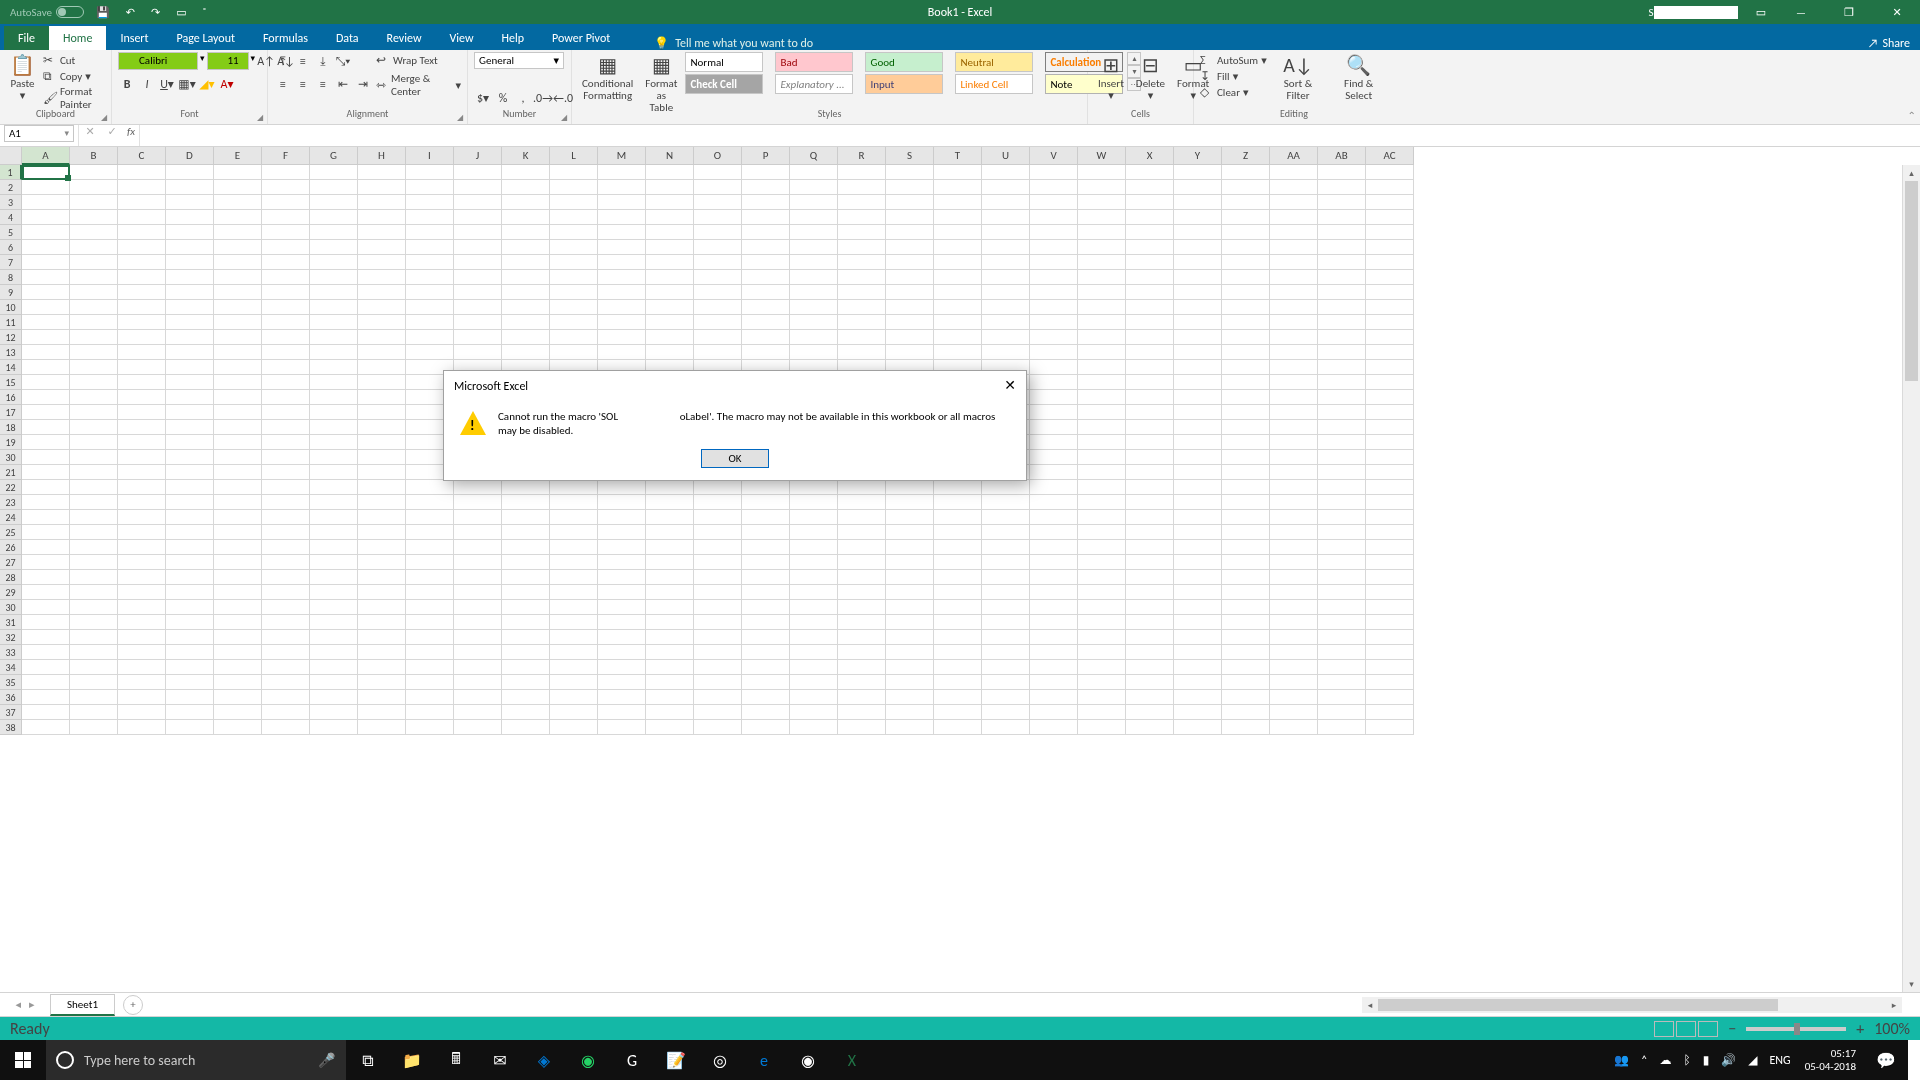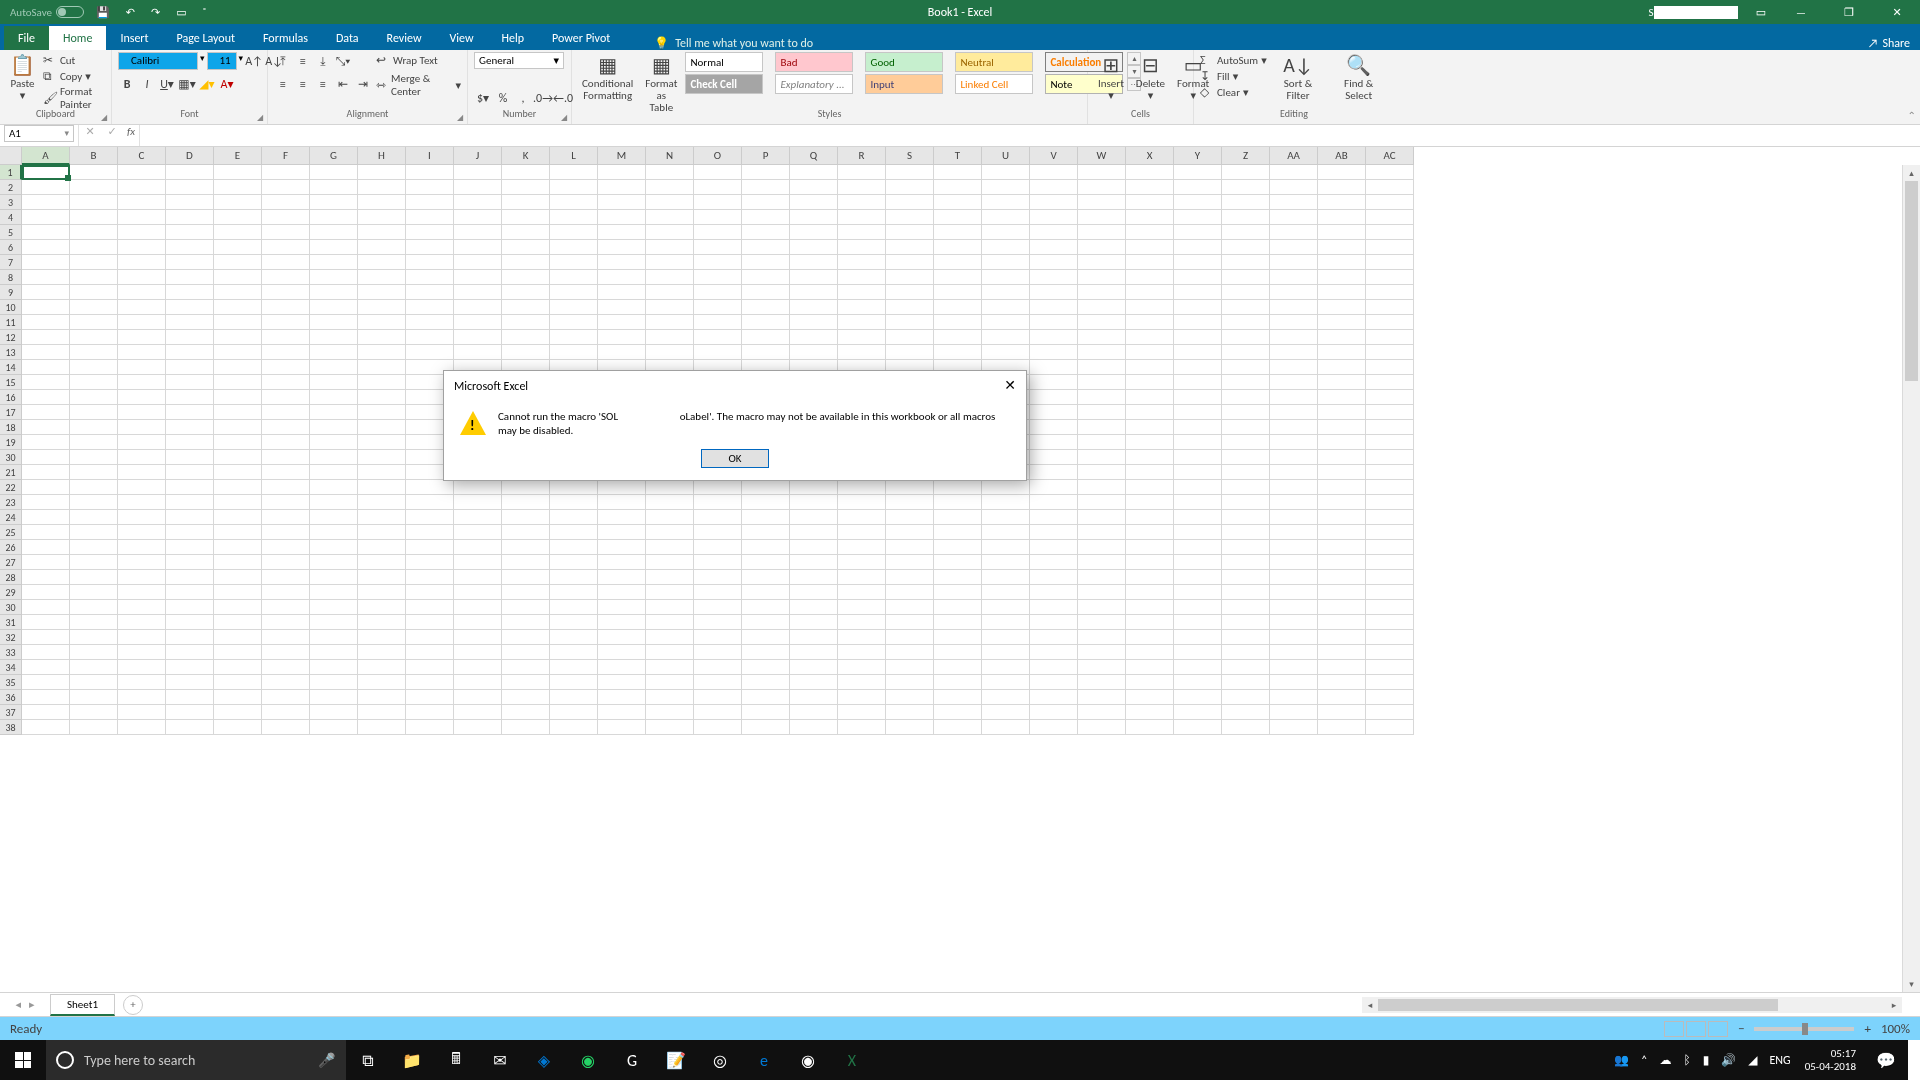--- a/index.html
+++ b/index.html
@@ -32,21 +32,21 @@
 .grp { border-right: 1px solid #e1e1e1; padding: 2px 6px; display: flex; flex-direction: column; justify-content: space-between; position: relative; }
 .grp-label { font-size: 10px; color: #666; text-align: center; padding-bottom: 2px; position: absolute; bottom: 2px; left: 0; right: 0; }
 .grp-content { display: flex; gap: 4px; height: 56px; align-items: flex-start; }
 .dlg-launcher { position: absolute; right: 2px; bottom: 2px; font-size: 8px; color: #888; width: 10px; height: 10px; text-align: center; }
 
 .vbtn { display: flex; flex-direction: column; align-items: center; justify-content: center; font-size: 11px; color: #444; padding: 2px 4px; text-align: center; line-height: 1.1; }
 .vbtn .ico { font-size: 20px; margin-bottom: 2px; }
 .mini { font-size: 11px; color: #444; display: flex; align-items: center; gap: 3px; padding: 1px 0; }
 .mini .ico { font-size: 12px; width: 14px; }
 
-.font-box, .size-box { border: 1px solid #c6c6c6; background: #0ea5e9; font-size: 11px; padding: 1px 12px; }
+.font-box, .size-box { border: 1px solid #c6c6c6; background: #84cc16; font-size: 11px; padding: 1px 20px; }
 .font-box { width: 80px; }
 .size-box { width: 30px; }
 .fmt-btn { width: 18px; height: 18px; display: inline-flex; align-items: center; justify-content: center; font-size: 12px; color: #444; }
 .row { display: flex; gap: 2px; margin-bottom: 2px; }
 
 .numfmt { border: 1px solid #c6c6c6; background: #fff; font-size: 11px; padding: 1px 4px; width: 90px; display: flex; justify-content: space-between; }
 
 .styles-gallery { display: flex; flex-direction: column; gap: 2px; }
 .style-row { display: flex; gap: 12px; }
 .style-cell { width: 78px; height: 20px; border: 1px solid #c6c6c6; font-size: 11px; padding: 1px 4px; display: flex; align-items: center; }
@@ -94,21 +94,21 @@
 .sheet-bar { height: 24px; display: flex; align-items: center; background: #fff; border-top: 1px solid #d4d4d4; font-size: 11px; position: relative; }
 .sheet-nav { width: 50px; display: flex; justify-content: center; gap: 8px; color: #999; }
 .sheet-tab { border: 1px solid #ccc; border-bottom: 2px solid #217346; background: #fff; padding: 3px 16px; }
 .sheet-add { width: 20px; height: 20px; border: 1px solid #ccc; border-radius: 50%; text-align: center; line-height: 18px; color: #666; margin-left: 8px; }
 .hscroll { position: absolute; right: 18px; width: 540px; height: 16px; background: #f0f0f0; display: flex; align-items: center; }
 .hscroll-arrow { width: 16px; text-align: center; font-size: 9px; color: #666; }
 .hscroll-track { flex: 1; height: 100%; position: relative; }
 .hscroll-thumb { position: absolute; left: 0; width: 400px; top: 2px; bottom: 2px; background: #cdcdcd; }
 
 
-.status-bar { height: 24px; background: #7dd3fc; border-top: 1px solid #d4d4d4; display: flex; align-items: center; justify-content: space-between; font-size: 13px; color: #444; padding: 0 10px; }
+.status-bar { height: 24px; background: #14b8a6; border-top: 1px solid #d4d4d4; display: flex; align-items: center; justify-content: space-between; font-size: 16px; color: #444; padding: 0 10px; }
 .sb-right { display: flex; align-items: center; gap: 10px; }
 .view-btn { width: 20px; height: 16px; border: 1px solid #bbb; }
 .zoom-slider { width: 100px; height: 4px; background: #ccc; position: relative; }
 .zoom-knob { position: absolute; left: 48px; top: -4px; width: 6px; height: 12px; background: #888; }
 
 
 .dialog-shadow { position: absolute; left: 443px; top: 370px; width: 584px; background: #fff; border: 1px solid #a0a0a0; box-shadow: 4px 4px 16px rgba(0,0,0,.35); font-size: 12px; }
 .dlg-title { padding: 6px 10px; display: flex; justify-content: space-between; align-items: center; font-size: 12px; }
 .dlg-close { font-size: 14px; cursor: pointer; }
 .dlg-body { display: flex; padding: 10px 16px 4px; gap: 12px; align-items: flex-start; }

